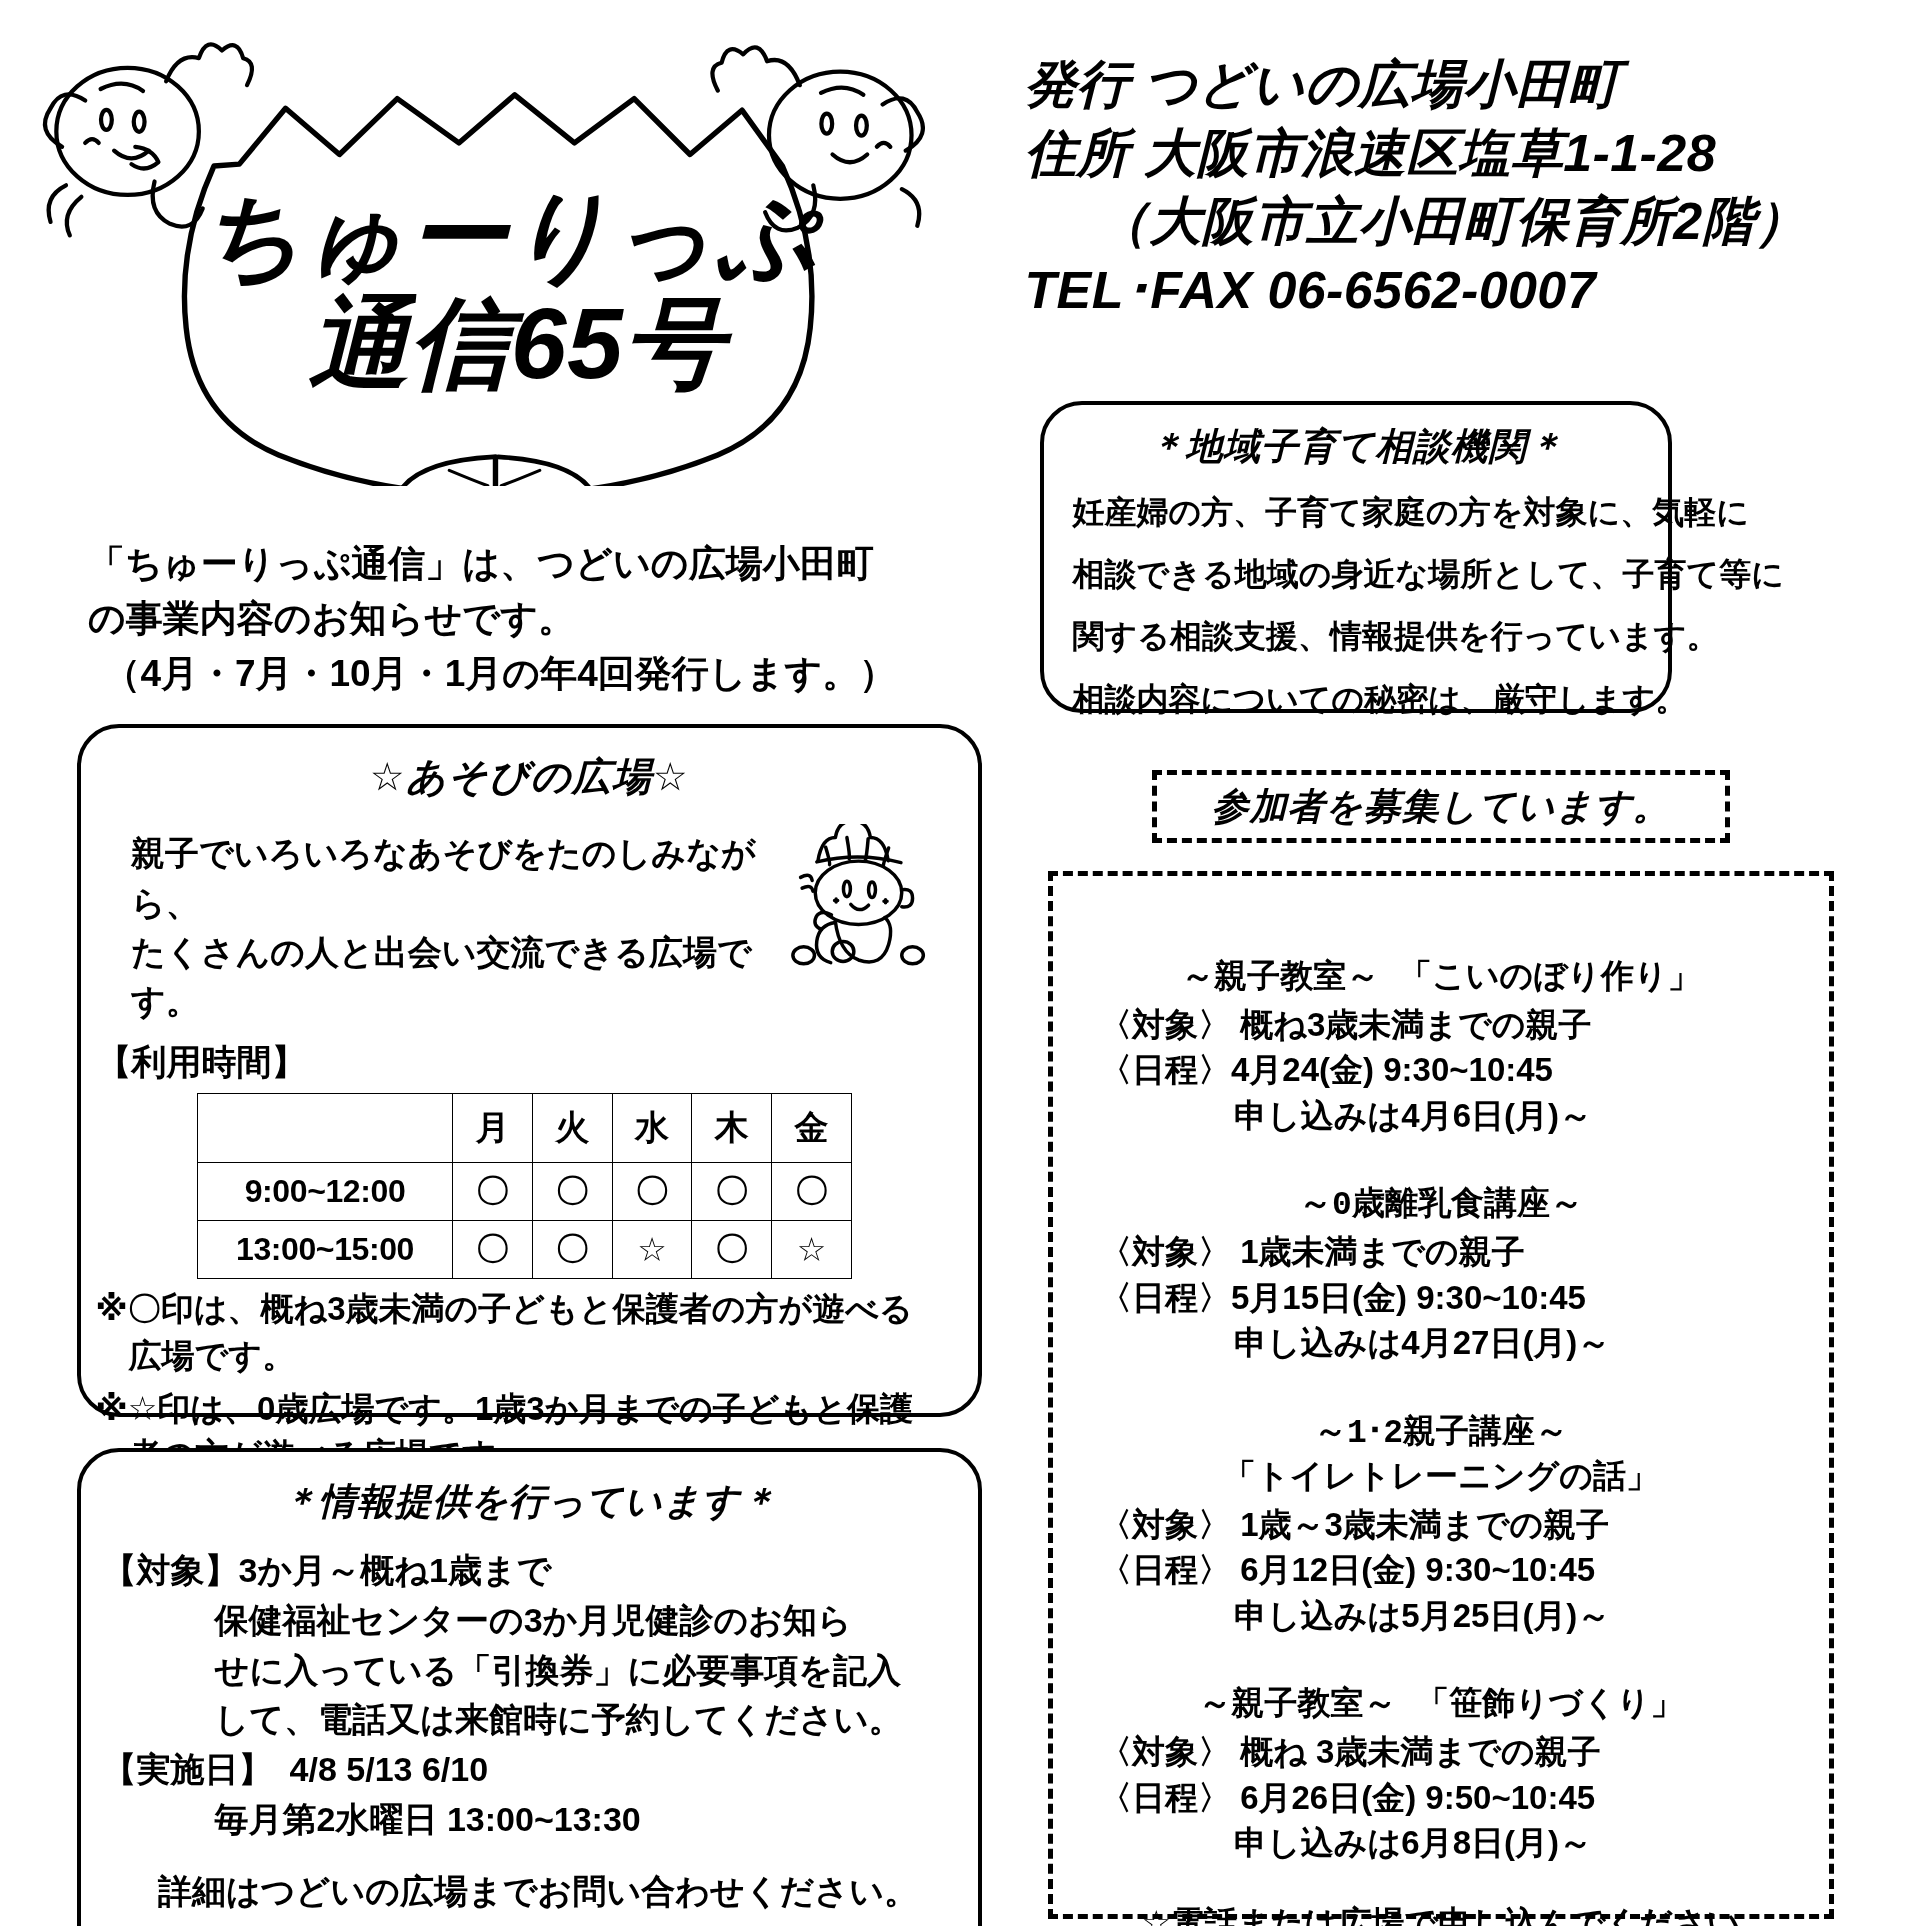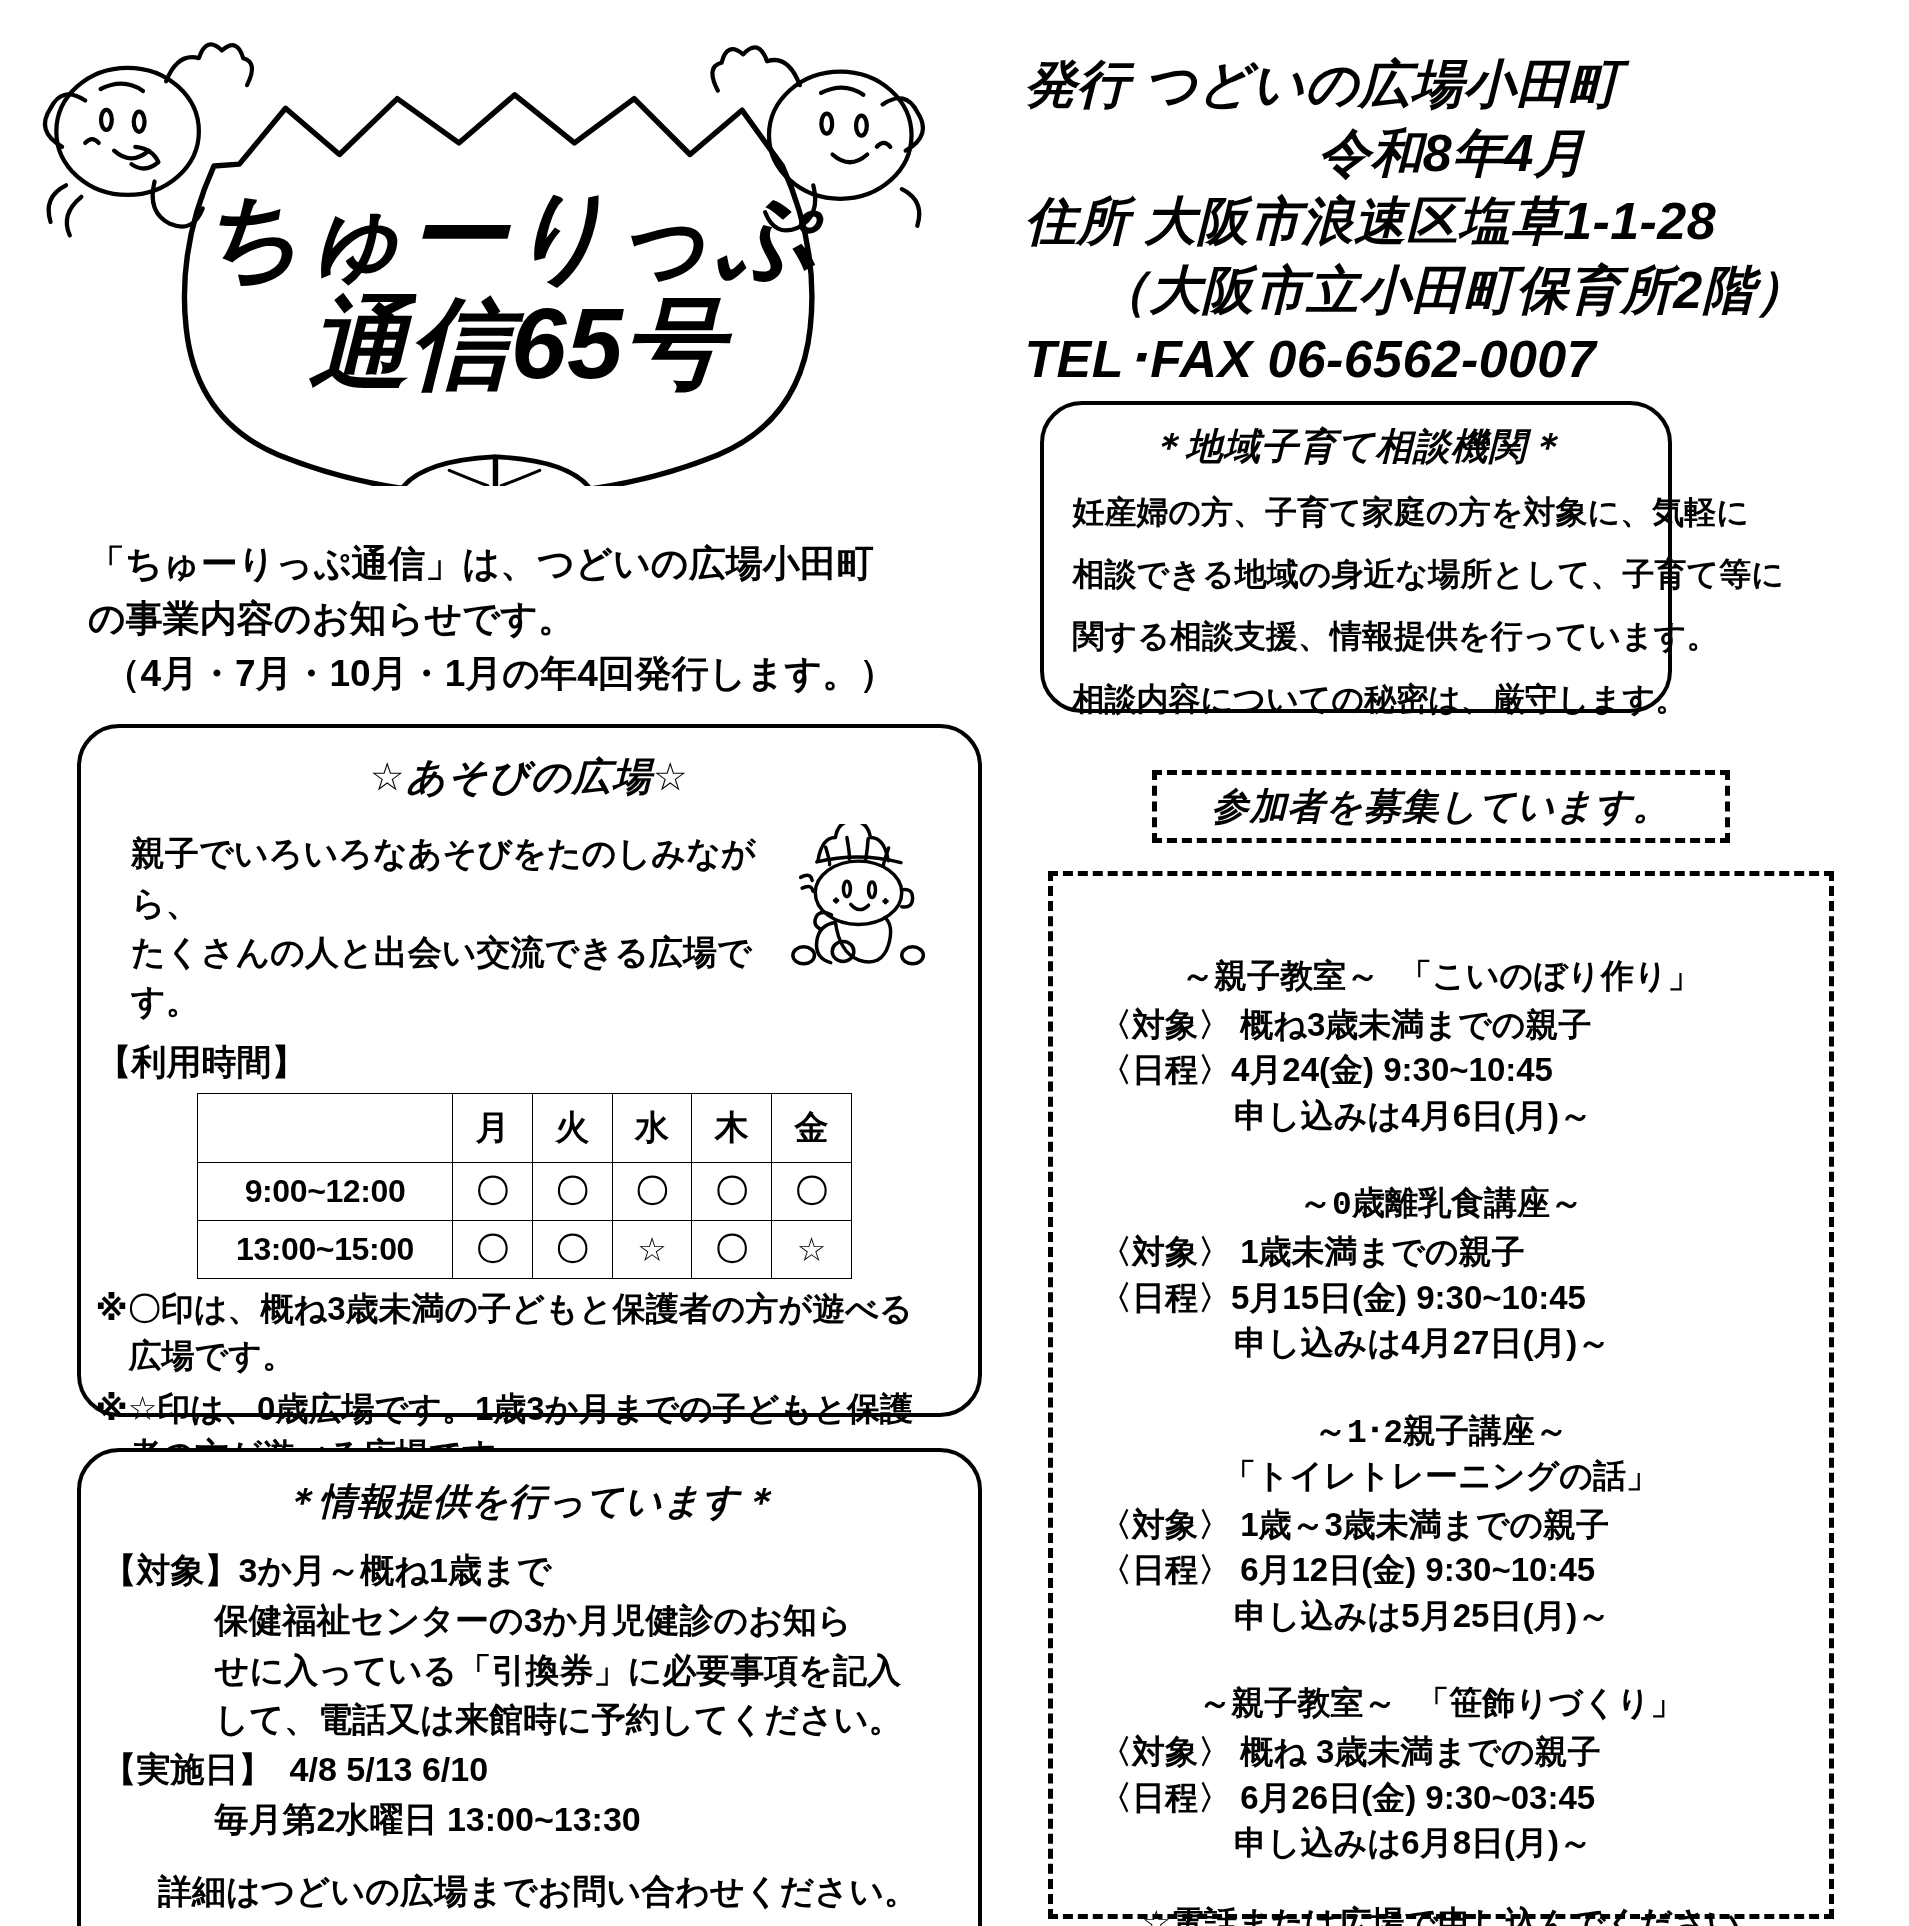--- a/index.html
+++ b/index.html
@@ -154,21 +154,20 @@
       <path d="M1065 1140 q60 25 100 40" stroke-width="8"></path>
       <path d="M1300 1140 q-60 25 -100 40" stroke-width="8"></path>
     </g>
     <text class="logo-text" x="1220" y="620" font-size="260" text-anchor="middle" font-family="Liberation Sans, DejaVu Sans, sans-serif" font-weight="bold" font-style="italic" fill="#000">ちゅーりっぷ</text>
     <text class="logo-text" x="1240" y="900" font-size="260" text-anchor="middle" font-family="Liberation Sans, DejaVu Sans, sans-serif" font-weight="bold" font-style="italic" fill="#000">通信65号</text>
   </svg>
 </div>
 
 <div class="abs" id="publisher-block">
   <div class="ln" id="pub-line1">発行  つどいの広場小田町</div>
-  <div class="ln">令和8年4月</div>
   <div class="ln" id="pub-line3">住所  大阪市浪速区塩草1-1-28</div>
   <div class="ln">（大阪市立小田町保育所2階）</div>
   <div class="ln" id="pub-line5">TEL･FAX    06-6562-0007</div>
 </div>
 
 <div class="abs" id="intro">
   <div>「ちゅーりっぷ通信」は、つどいの広場小田町</div>
   <div class="l2">の事業内容のお知らせです。</div>
   <div class="l3">（4月・7月・10月・1月の年4回発行します。）</div>
 </div>
@@ -304,19 +303,19 @@
     <div class="course-title">～1･2親子講座～</div>
     <div class="course-title">「トイレトレーニングの話」</div>
     <div class="course-line">〈対象〉 1歳～3歳未満までの親子</div>
     <div class="course-line">〈日程〉 6月12日(金)  9:30~10:45</div>
     <div class="course-line right">申し込みは5月25日(月)～</div>
   </div>
 
   <div class="course" style="margin-top:46px">
     <div class="course-title">～親子教室～   「笹飾りづくり」</div>
     <div class="course-line">〈対象〉 概ね 3歳未満までの親子</div>
-    <div class="course-line">〈日程〉 6月26日(金) 9:30~03:45</div>
+    <div class="course-line">〈日程〉 6月26日(金) 9:50~10:45</div>
     <div class="course-line right">申し込みは6月8日(月)～</div>
   </div>
 
   <div id="courses-footer">☆電話または広場で申し込んでください</div>
 </div>
 
 
 </body></html>

